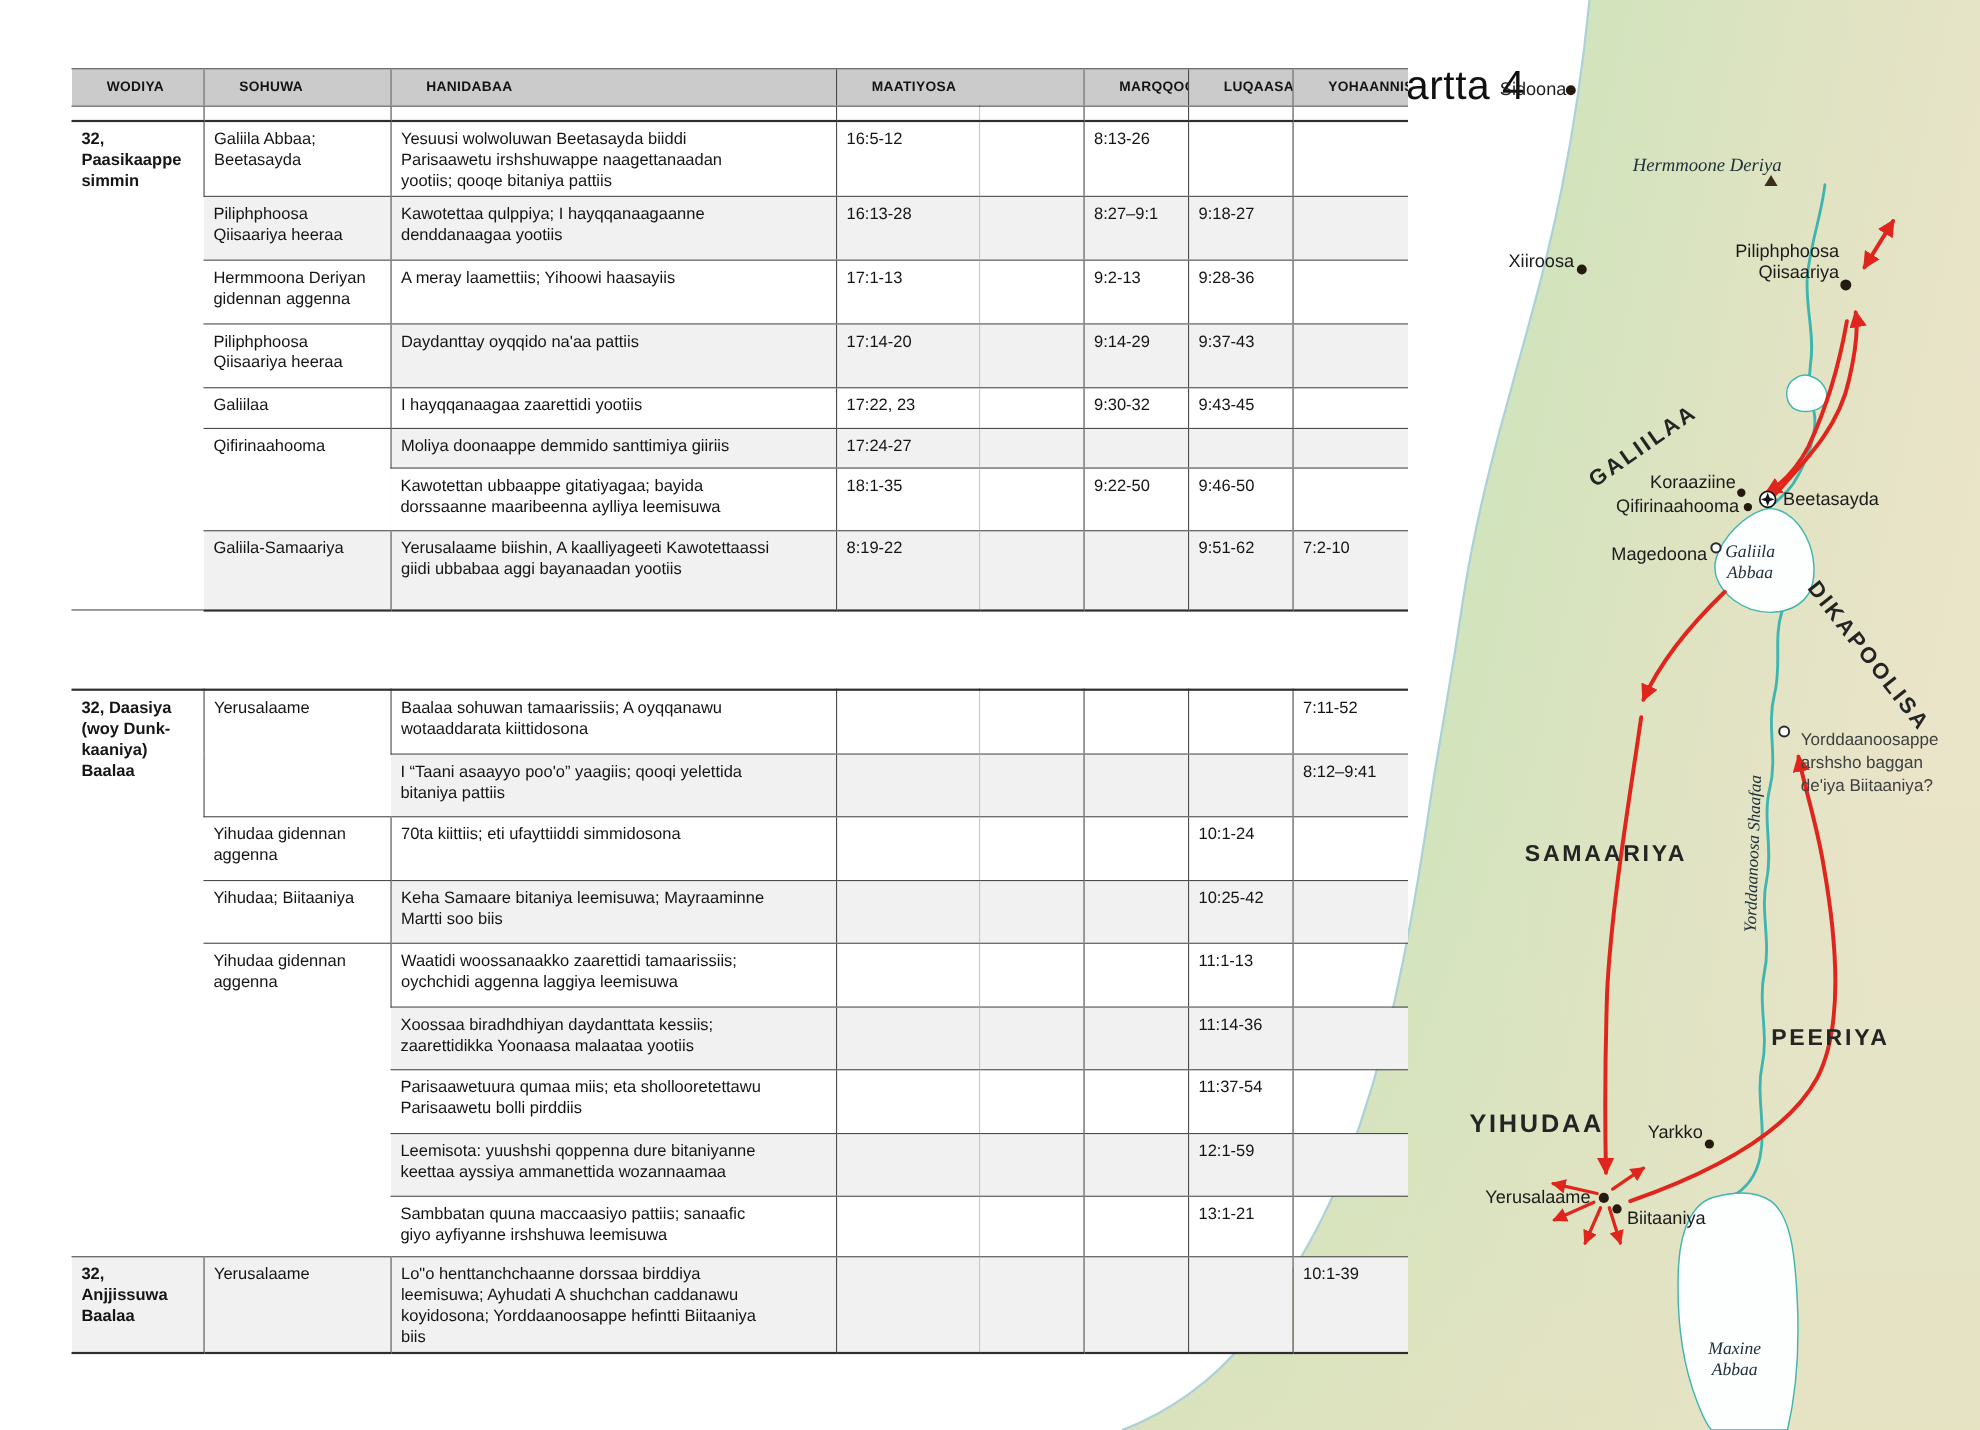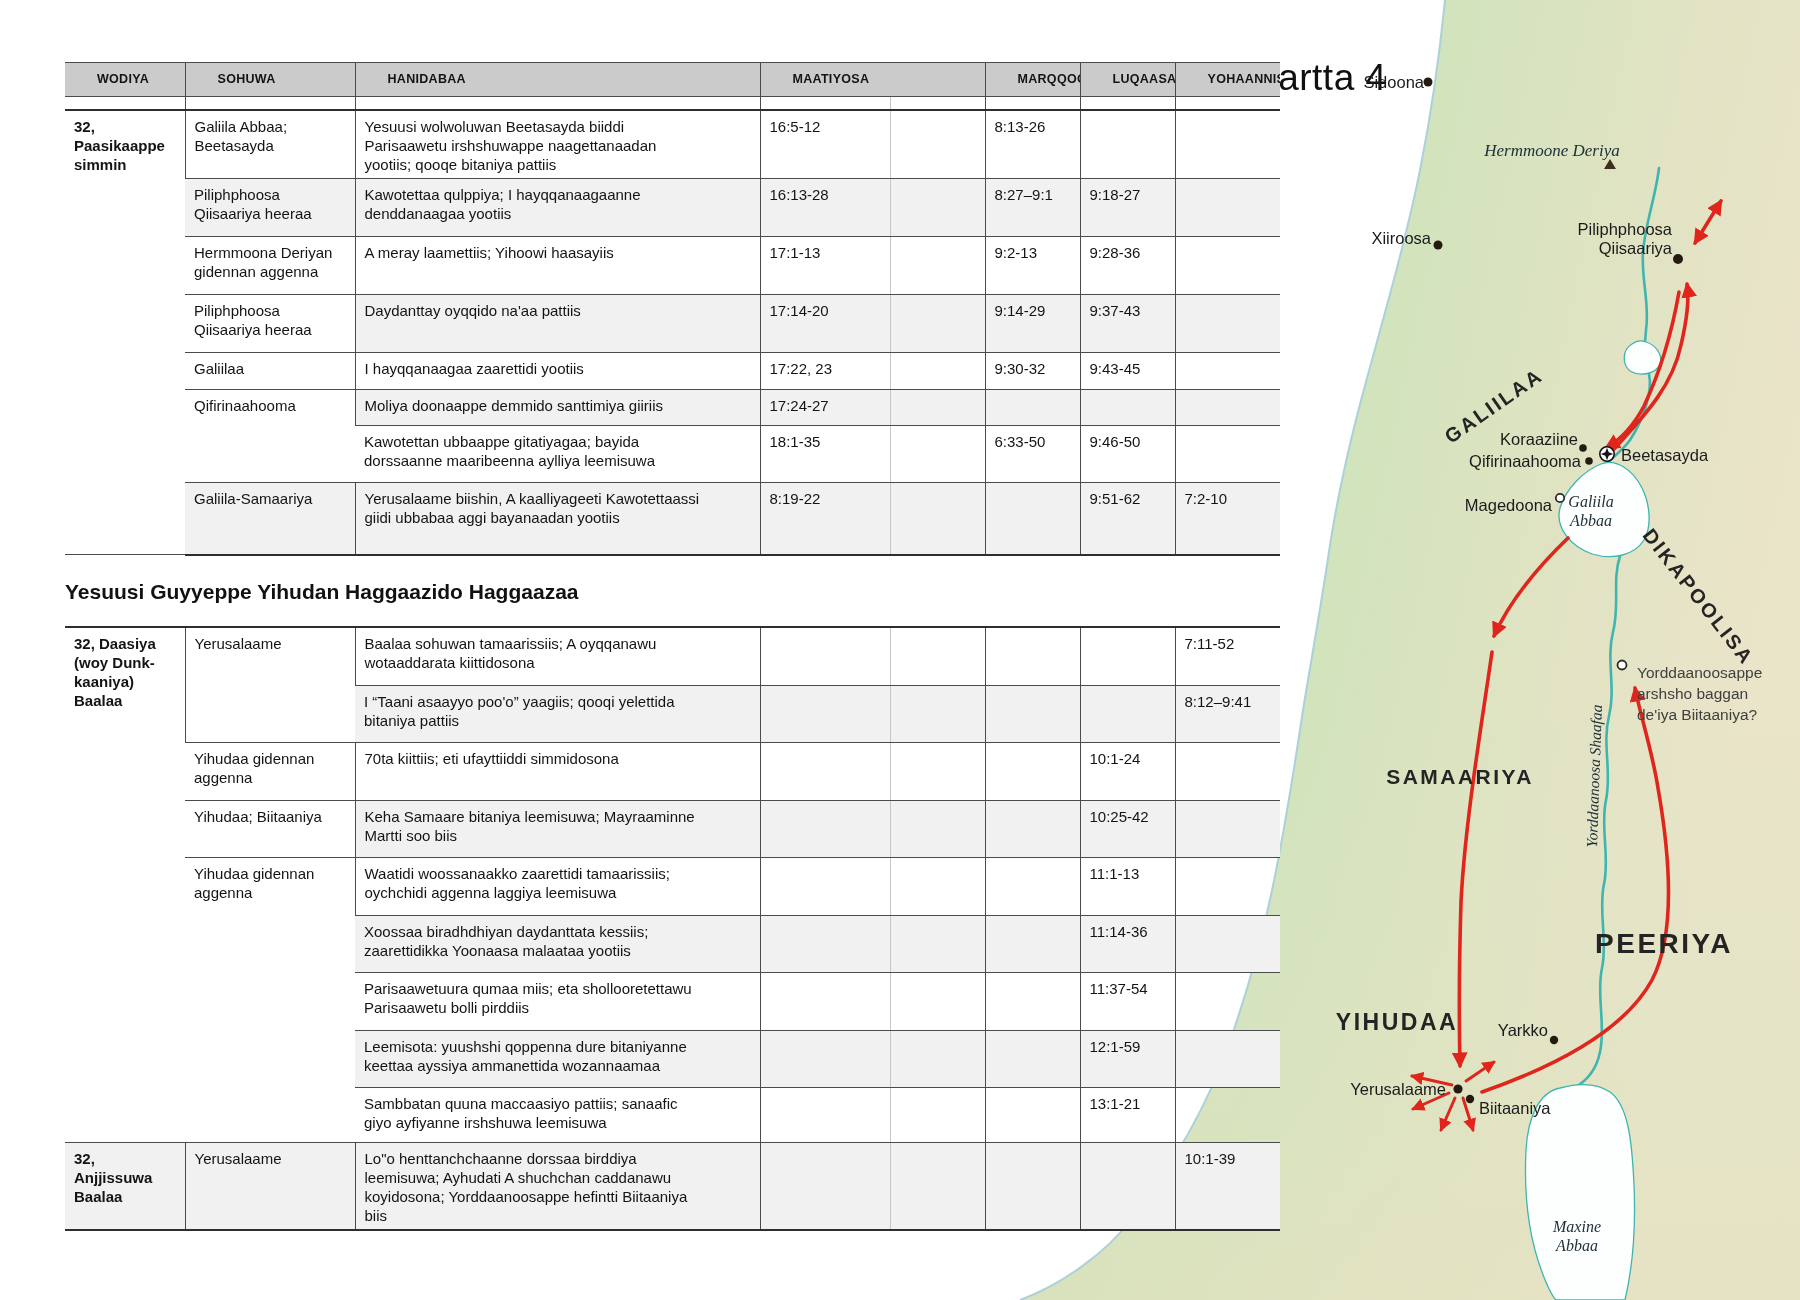--- a/index.html
+++ b/index.html
@@ -143,21 +143,21 @@
   </div>
   <div class="mlabel right" style="left:1552px;top:505px;">Magedoona</div>
   <div class="mlabel region center" style="left:1698px;top:597px;font-size:20px;transform:translate(-50%,-50%) rotate(52deg);">DIKAPOOLISA</div>
   <div class="bethany-q">
     <div>Yorddaanoosappe</div>
     <div>arshsho baggan</div>
     <div>de'iya Biitaaniya?</div>
   </div>
   <div class="mlabel region center" style="left:1460px;top:777px;font-size:21px;">SAMAARIYA</div>
   <div class="wlabel center" style="left:1594px;top:776px;font-size:15.5px;transform:translate(-50%,-50%) rotate(-88deg);">Yorddaanoosa Shaafaa</div>
-  <div class="mlabel region center" style="left:1664px;top:944px;font-size:28px;">PEERIYA</div>
+  <div class="mlabel region center" style="left:1664px;top:944px;font-size:21px;">PEERIYA</div>
   <div class="mlabel region center" style="left:1397px;top:1022px;font-size:23px;">YIHUDAA</div>
   <div class="mlabel right" style="left:1548px;top:1030px;">Yarkko</div>
   <div class="mlabel right" style="left:1446px;top:1089px;">Yerusalaame</div>
   <div class="mlabel left" style="left:1479px;top:1108px;">Biitaaniya</div>
   <div class="wlabel center" style="left:1577px;top:1236px;">
     <div>Maxine</div>
     <div>Abbaa</div>
   </div>
 
   <table class="chart" style="left:65px;top:62px;width:1215px;">
@@ -245,37 +245,36 @@
         <td>17:24-27</td>
           <td class="sp"></td>
         <td></td>
         <td></td>
         <td></td>
       </tr>
       <tr style="height:57px;">
         <td class="han">Kawotettan ubbaappe gitatiyagaa; bayida dorssaanne maaribeenna aylliya leemisuwa</td>
         <td>18:1-35</td>
           <td class="sp"></td>
-        <td>6:33-50</td>
+        <td>9:22-50</td>
         <td>9:46-50</td>
         <td></td>
       </tr>
       <tr class="shade" style="height:72px;">
         <td>Galiila-Samaariya</td>
         <td class="han">Yerusalaame biishin, A kaalliyageeti Kawotettaassi giidi ubbabaa aggi bayanaadan yootiis</td>
         <td>8:19-22</td>
           <td class="sp"></td>
         <td></td>
         <td>9:51-62</td>
         <td>7:2-10</td>
       </tr>
     </tbody>
   </table>
 
-  <div class="section-heading">Yesuusi Guyyeppe Yihudan Haggaazido Haggaazaa</div>
 
   <table class="chart" style="left:65px;top:626px;width:1215px;border-top:2px solid #2e2e2e;">
     <colgroup>
       <col style="width:120px">
         <col style="width:170px">
         <col style="width:405px">
       <col style="width:130px">
         <col style="width:95px">
         <col style="width:95px">
       <col style="width:95px">

